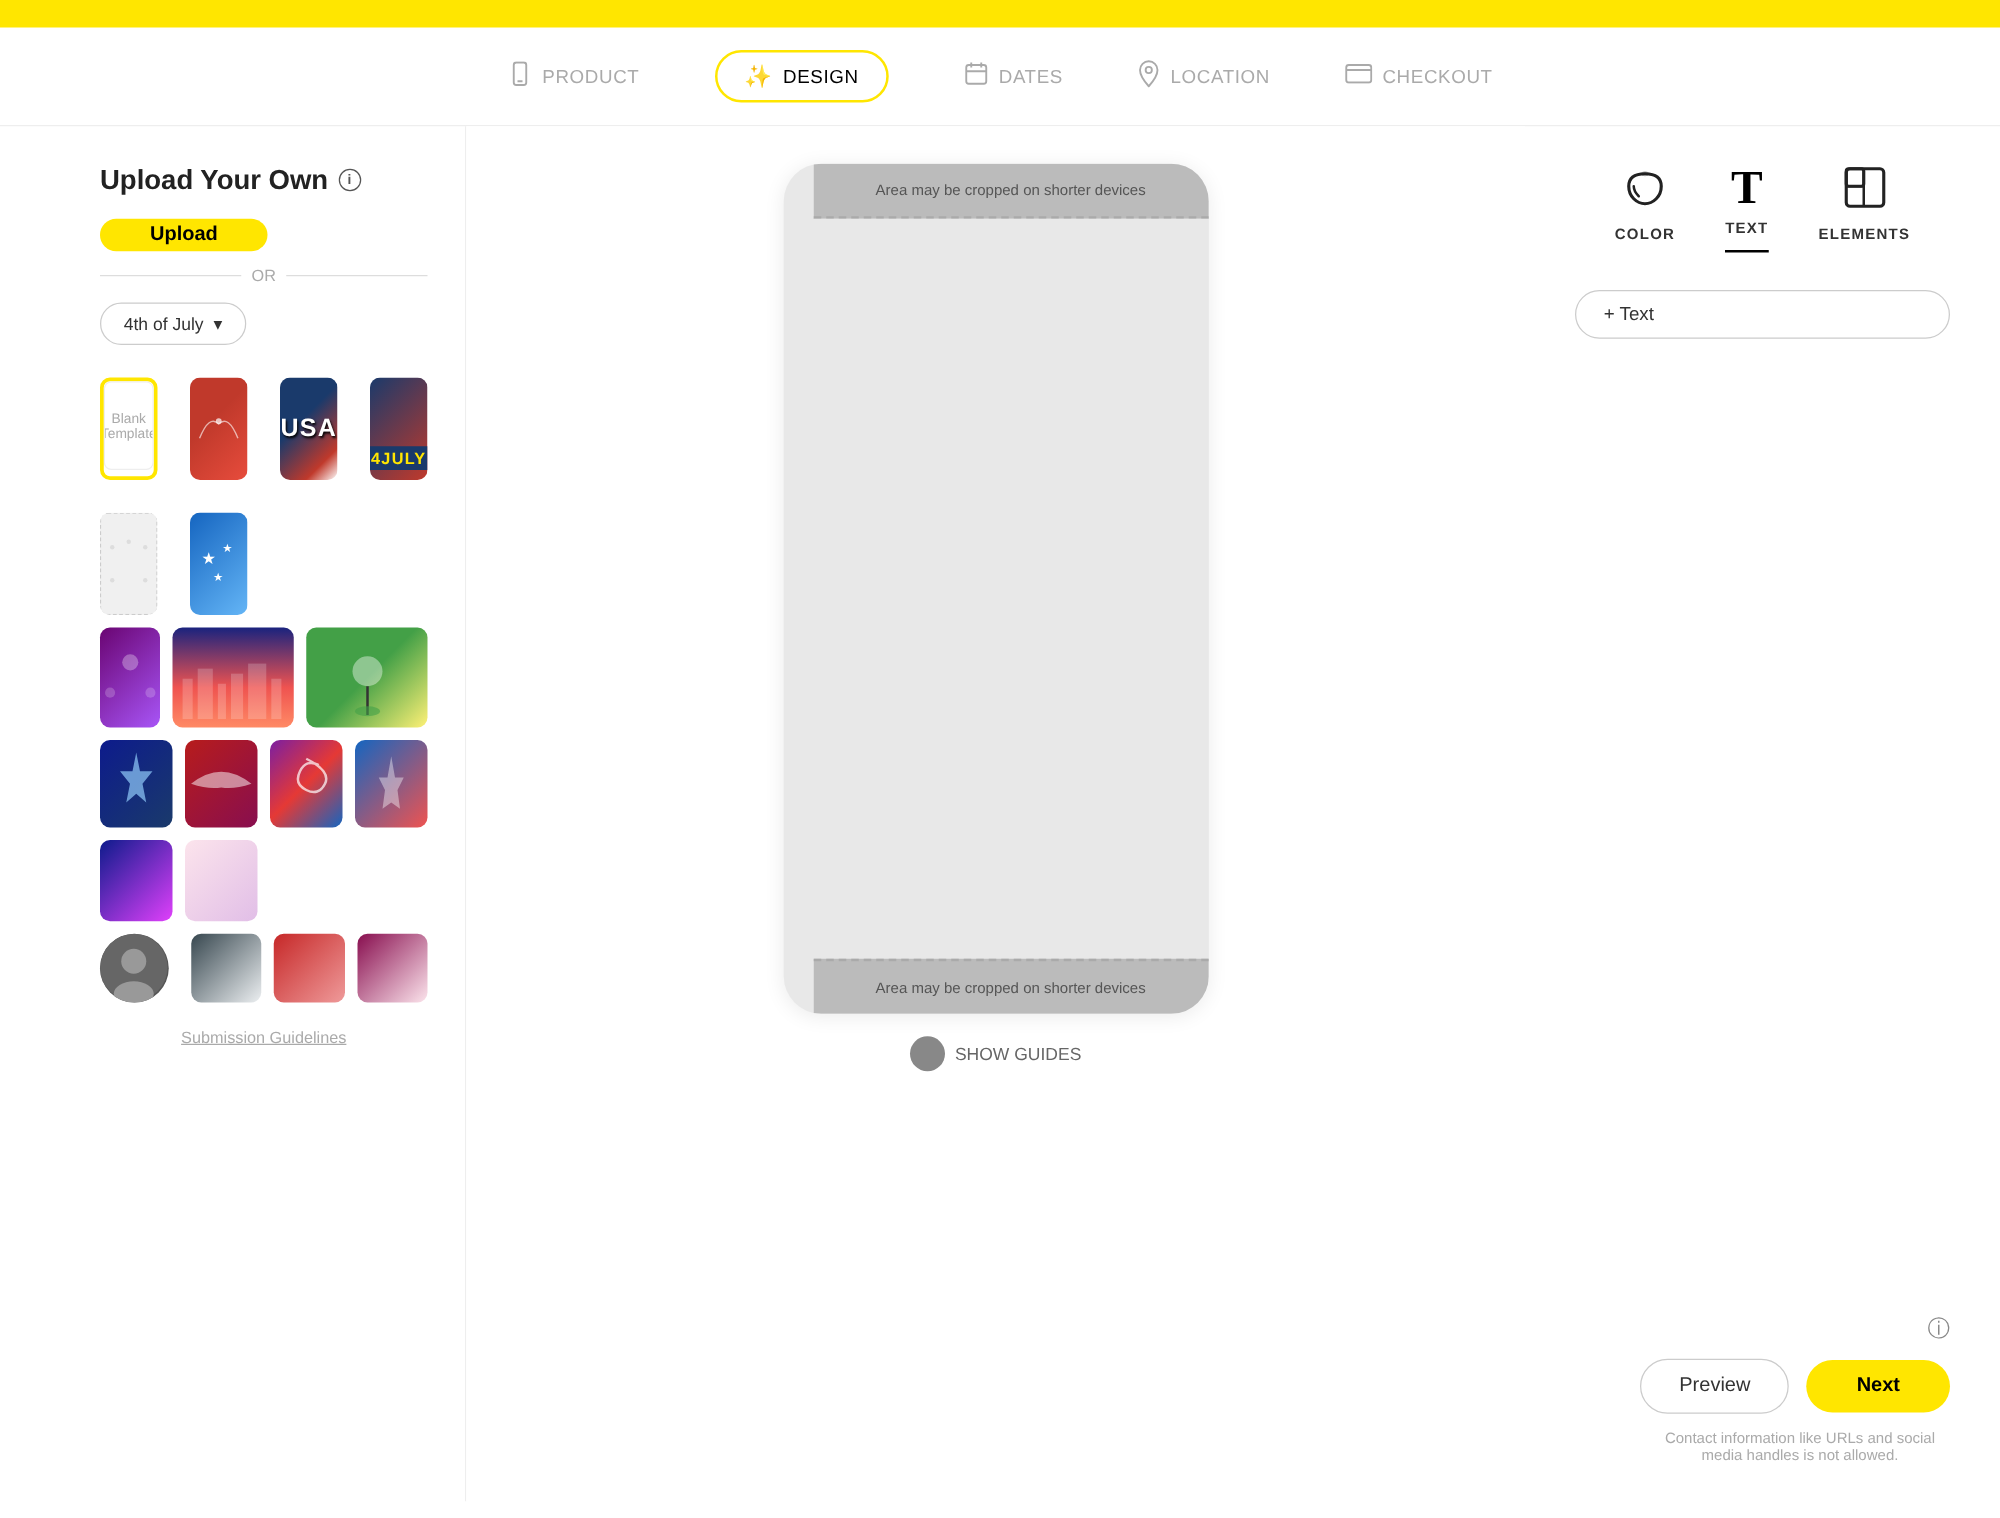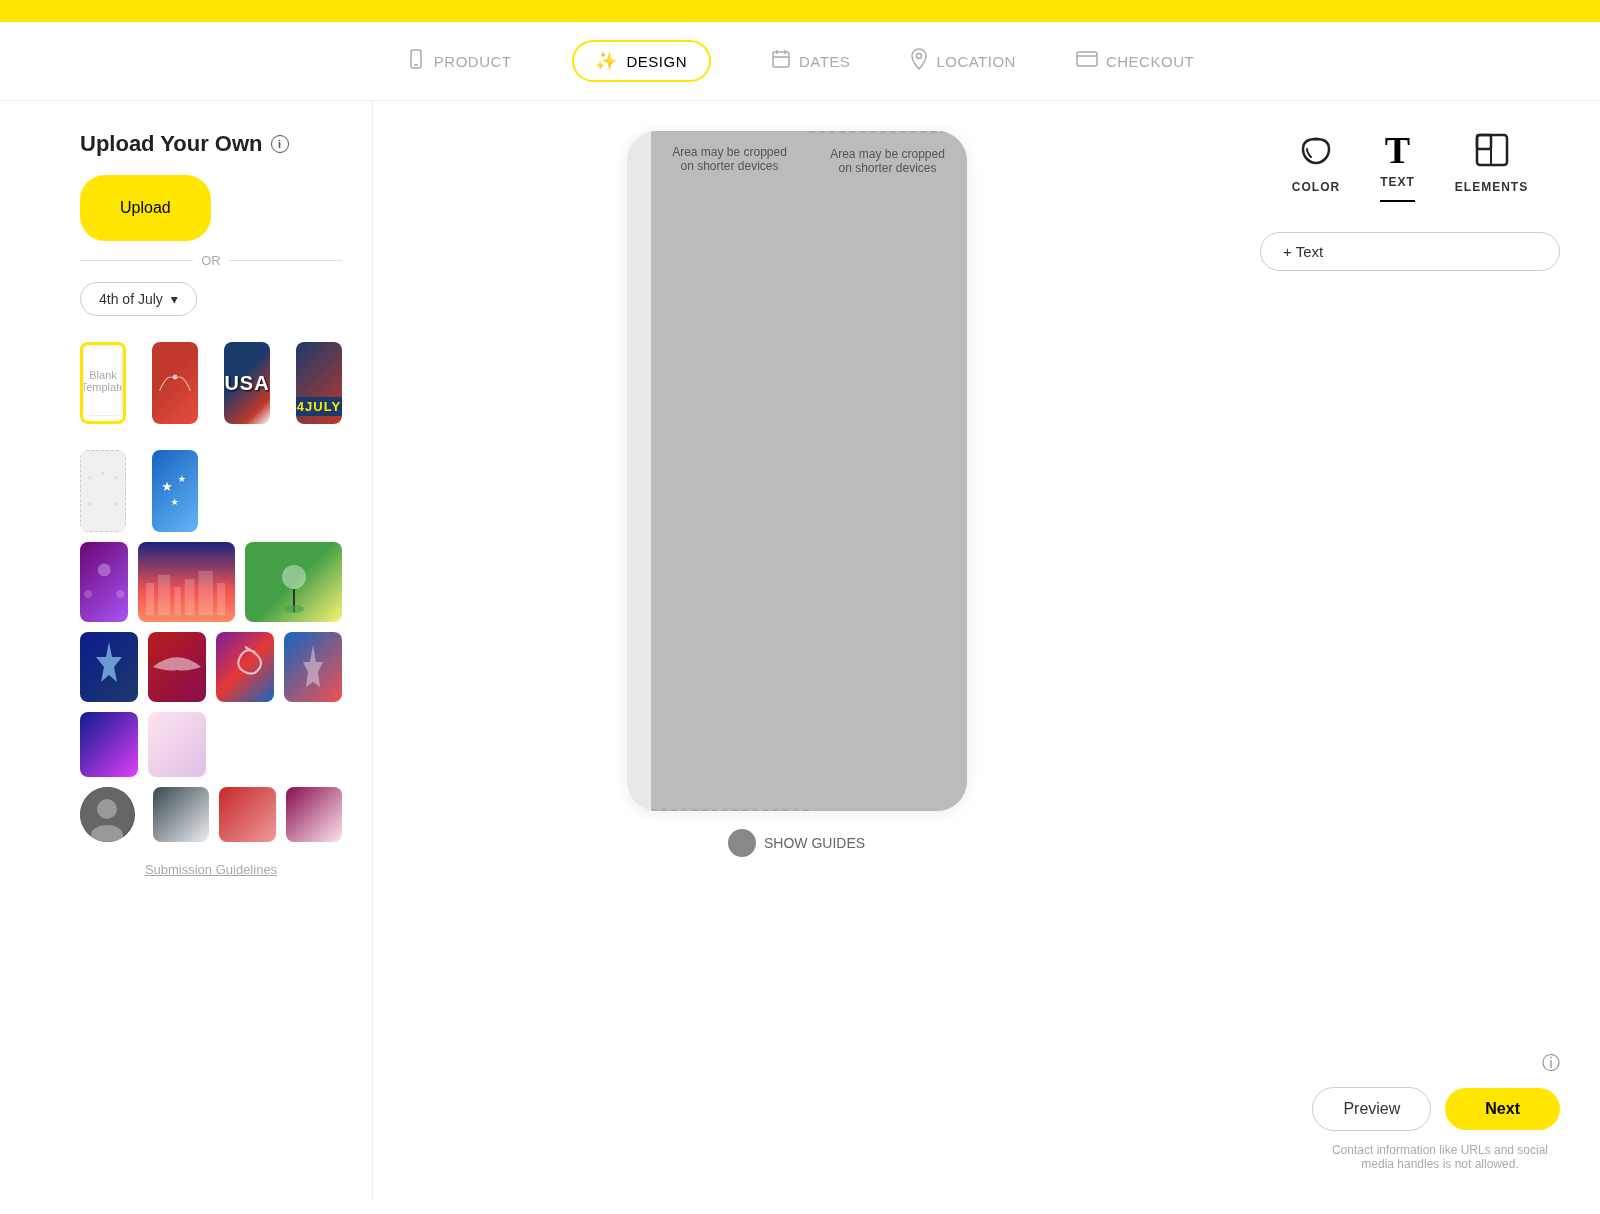--- a/index.html
+++ b/index.html
@@ -75,23 +75,23 @@
       align-items: center;
       justify-content: center;
       font-size: 11px;
       color: #555;
       cursor: pointer;
     }
     .upload-btn {
       background: #FFE600;
       border: none;
       border-radius: 25px;
-      padding: 24px 40px;
+      padding: 4px 40px;
       font-size: 16px;
-      font-weight: 400;
+      font-weight: 700;
       cursor: pointer;
       display: block;
       margin-bottom: 12px;
     }
     .or-divider {
       text-align: left;
       color: #aaa;
       font-size: 13px;
       margin: 6px 0 14px 0;
       display: flex;
@@ -175,21 +175,21 @@
       padding: 30px 20px;
       background: #fff;
     }
     .phone-preview {
       width: 340px;
       min-height: 680px;
       border-radius: 30px;
       overflow: hidden;
       background: #e8e8e8;
       display: flex;
-      flex-direction: row;
+      flex-direction: column;
       position: relative;
       box-shadow: 0 2px 16px rgba(0,0,0,0.08);
       padding-left: 24px;
     }
     .crop-area {
       background: #bbb;
       padding: 14px;
       text-align: center;
       font-size: 12px;
       color: #555;

